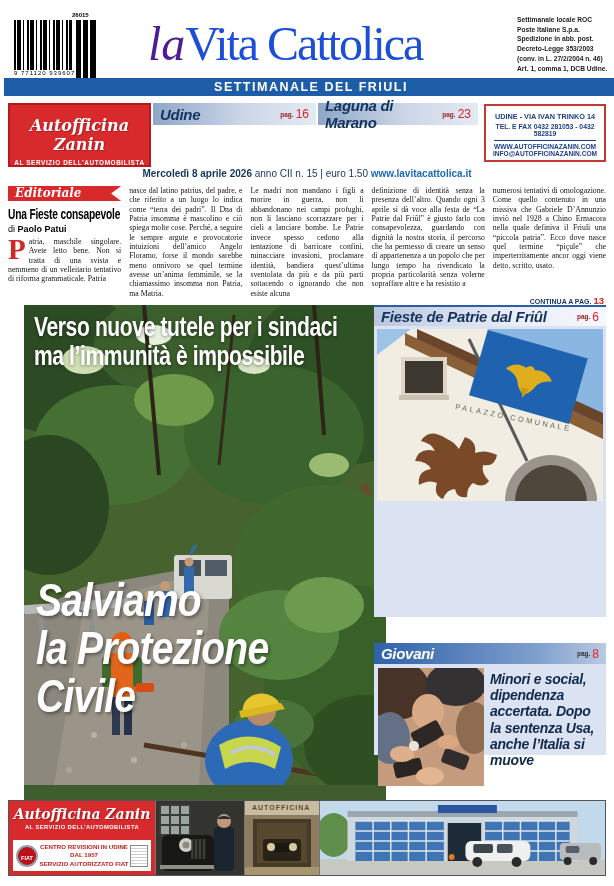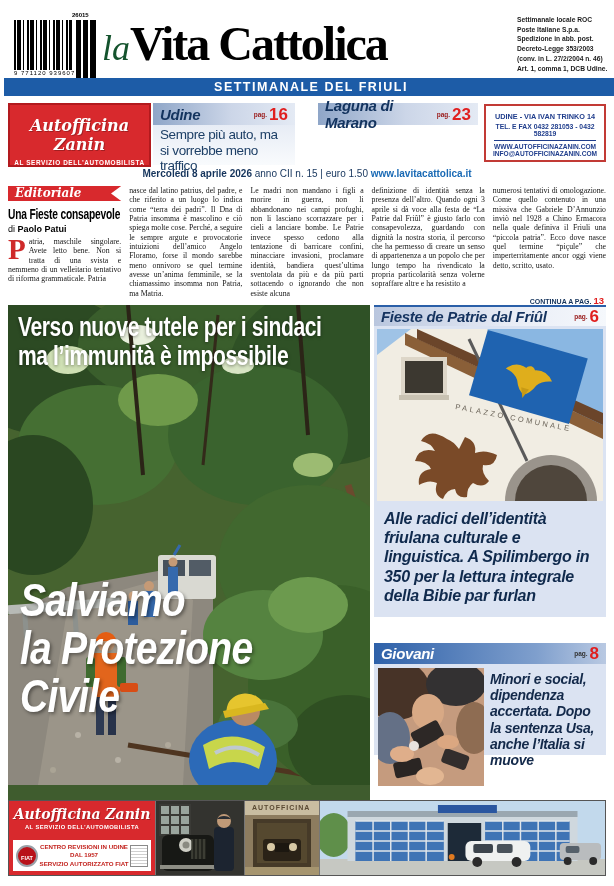--- a/index.html
+++ b/index.html
@@ -9,46 +9,46 @@
 
   
   .barcode{left:14px;top:12px;width:82px;height:66px;}
   .bars{position:absolute;left:0;top:8px;width:58px;height:50px;
         background:repeating-linear-gradient(90deg,#000 0 2px,#fff 2px 3px,#000 3px 7px,#fff 7px 9px,#000 9px 10px,#fff 10px 13px);}
   .bars2{position:absolute;left:62px;top:8px;width:20px;height:58px;
         background:repeating-linear-gradient(90deg,#000 0 5px,#fff 5px 7px,#000 7px 12px,#fff 12px 14px,#000 14px 20px);}
   .bc-top{position:absolute;left:58px;top:0;font-size:6px;font-weight:bold;color:#000;}
   .bc-bot{position:absolute;left:0;top:58px;font-size:6px;color:#000;letter-spacing:1px;}
   .mast-title{left:102px;top:16px;white-space:nowrap;}
-  .mast-la{font-family:"Liberation Serif",serif;font-style:italic;font-size:36px;color:#14532d;}
-  .mast-main{font-family:"Liberation Serif",serif;font-weight:bold;font-size:48px;color:#000000;letter-spacing:-2px;}
+  .mast-la{font-family:"Liberation Serif",serif;font-style:italic;font-size:48px;color:#4c1d95;margin-left:46px;}
+  .mast-main{font-family:"Liberation Serif",serif;font-weight:normal;font-size:48px;color:#1d4ed8;letter-spacing:-2px;}
   .postal{left:517px;top:15px;width:95px;font-size:6.7px;font-weight:bold;color:#1c1c1c;line-height:1.45;}
   .banner{left:4px;top:78px;width:614px;height:18px;background:#1d5ca7;color:#fff;
           font-weight:bold;font-size:12.5px;letter-spacing:1.5px;text-align:center;line-height:18px;}
   .logo100{left:413px;top:48px;width:100px;height:60px;}
   .logo100 .num{position:absolute;left:0;top:0;font-size:50px;font-weight:900;font-style:italic;
           color:#1c4f8e;-webkit-text-stroke:2px #fff;letter-spacing:-4px;}
   .logo100 .gold{position:absolute;left:30px;top:22px;width:18px;height:26px;background:#d9a527;
           border-radius:3px 3px 8px 8px;}
 
   
   .zanin-red{background:#d8292d;border:2px solid #b21a1e;color:#fff;text-align:center;}
   .ad-small{left:8px;top:103px;width:139px;height:60px;}
   .script-name{font-family:"DejaVu Serif",serif;font-style:italic;font-weight:bold;
           text-shadow:1px 1px 0 rgba(0,0,0,.25);}
   .ad-small .script-name{display:block;font-size:16px;margin-top:11px;}
   .ad-small .tagline{display:block;font-size:6.4px;font-weight:bold;letter-spacing:.6px;margin-top:5px;}
   .teaser{top:103px;height:62px;}
-  .teaser0{left:153px;width:142px;}
+  .teaser0{left:153px;width:163px;}
   .teaser1{left:318px;width:160px;}
   .teaser-head{height:22px;display:flex;align-items:center;padding:0 7px;
           background:linear-gradient(90deg,#8fa6c8,#ccd6e8 55%,#e4eaf4);}
   .teaser-kicker{flex:1;font-style:italic;font-weight:bold;font-size:15px;color:#13335e;letter-spacing:-.3px;}
   .pag-sm{font-size:6.5px;font-weight:bold;color:#9b2020;margin-right:2px;}
-  .pag-num{font-size:17px;font-weight:bold;color:#e01f1f;line-height:1;}
+  .pag-num{font-size:12px;font-weight:normal;color:#e01f1f;line-height:1;}
   .teaser-body{height:40px;padding:2px 7px 0;box-sizing:border-box;
           background:linear-gradient(#e7ecf5,#f9fbfd);
           font-size:13.5px;color:#1d3f66;letter-spacing:-.4px;line-height:1.15;}
   .contact{left:484px;top:104px;width:122px;height:58px;border:2px solid #c23a35;background:#fff;
           text-align:center;color:#1f3d8c;padding-top:6px;box-sizing:border-box;}
   .contact .l1{font-size:7.3px;font-weight:bold;}
   .contact .l2{font-size:6.8px;font-weight:bold;margin-top:2px;}
   .contact hr{border:none;border-top:1px solid #1f3d8c;width:86%;margin:3px auto 2px;}
   .contact .l3,.contact .l4{font-size:6.6px;font-weight:bold;}
 
@@ -69,21 +69,21 @@
   .ed-byline{font-size:9px;color:#000;margin:1px 0 3px;}
   .ed-byline b{font-weight:bold;}
   .ed-body{font-family:"Liberation Serif",serif;font-size:7.8px;line-height:1.2;color:#141414;
           text-align:justify;margin:0;}
   .dropcap{float:left;font-family:"Liberation Serif",serif;font-weight:bold;font-size:29px;
           line-height:.8;color:#cf2a2a;margin:1px 3px 0 0;}
   .continua{position:absolute;right:2px;bottom:-4px;font-size:7px;font-weight:bold;color:#15345c;}
   .continua .n{font-size:9.5px;color:#e01f1f;}
 
   
-  .mainstory{left:8px;top:305px;width:362px;height:528px;background:#3f5c2e;}
+  .mainstory{left:24px;top:305px;width:362px;height:528px;background:#3f5c2e;}
   .mainstory svg{position:absolute;left:0;top:0;}
   .overline{position:absolute;left:10px;top:8px;color:#fff;font-weight:800;font-size:27px;
           line-height:1.08;letter-spacing:-.5px;text-shadow:0 1px 4px rgba(0,0,0,.45);}
   .overline span{display:block;white-space:nowrap;transform:scaleX(.78);transform-origin:left center;}
   .bigtitle{position:absolute;left:12px;top:272px;color:#fff;font-weight:800;font-style:italic;
           font-size:46px;line-height:1.04;letter-spacing:-1px;text-shadow:2px 2px 4px rgba(0,0,0,.4);}
   .bigtitle span{display:block;white-space:nowrap;transform:scaleX(.85);transform-origin:left center;}
   .pagg{position:absolute;right:12px;bottom:6px;color:#fff;text-shadow:1px 1px 2px rgba(0,0,0,.5);}
   .pagg .lbl{font-size:8px;font-weight:bold;margin-right:1px;}
   .pagg .n{font-size:17px;font-weight:800;}
@@ -152,21 +152,20 @@
     <span class="script-name">Autofficina Zanin</span>
     <span class="tagline">AL SERVIZIO DELL’AUTOMOBILISTA</span>
   </div>
 
   <div class="abs teaser teaser0">
     <div class="teaser-head">
       <span class="teaser-kicker">Udine</span>
       <span class="pag-sm">pag.</span>
       <span class="pag-num">16</span>
     </div>
-    <div class="teaser-body">Sempre più auto, ma si vorrebbe meno traffico</div>
   </div>
 
   <div class="abs teaser teaser1">
     <div class="teaser-head">
       <span class="teaser-kicker">Laguna di Marano</span>
       <span class="pag-sm">pag.</span>
       <span class="pag-num">23</span>
     </div>
   </div>
 
@@ -310,21 +309,20 @@
       <line x1="150" y1="132" x2="92" y2="10" stroke="#5a5a5a" stroke-width="3"></line>
       <g transform="rotate(16 150 60)">
         <rect x="96" y="14" width="104" height="68" fill="#1f63b0"></rect>
         <g transform="translate(138,36)">
           <circle cx="10" cy="6" r="5" fill="#dfae1c"></circle>
           <path d="M-14 10 q10 -12 24 -4 q14 -8 24 4 q-10 2 -14 8 q-4 10 -10 12 q-6 -2 -10 -12 q-4 -6 -14 -8 z" fill="#dfae1c"></path>
           <path d="M6 24 l4 10 4 -10 z" fill="#c89a14"></path>
         </g>
       </g>
     </svg>
-    <div class="fieste-cap">Alle radici dell’identità friulana culturale e linguistica. A Spilimbergo in 350 per la lettura integrale della Bibie par furlan</div>
   </div>
 
   <div class="abs panel giovani">
     <div class="rib-blue">
       <span class="sec">Giovani</span>
       <span class="pag-sm">pag.</span>
       <span class="pag-num">8</span>
     </div>
     <svg class="gio-photo" width="106" height="118" viewBox="0 0 106 118">
       <rect width="106" height="118" fill="#c9a084"></rect>

